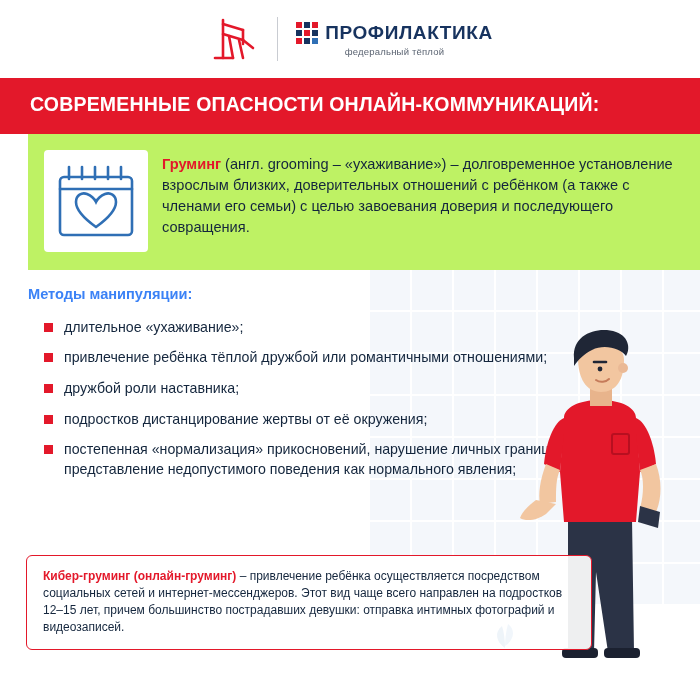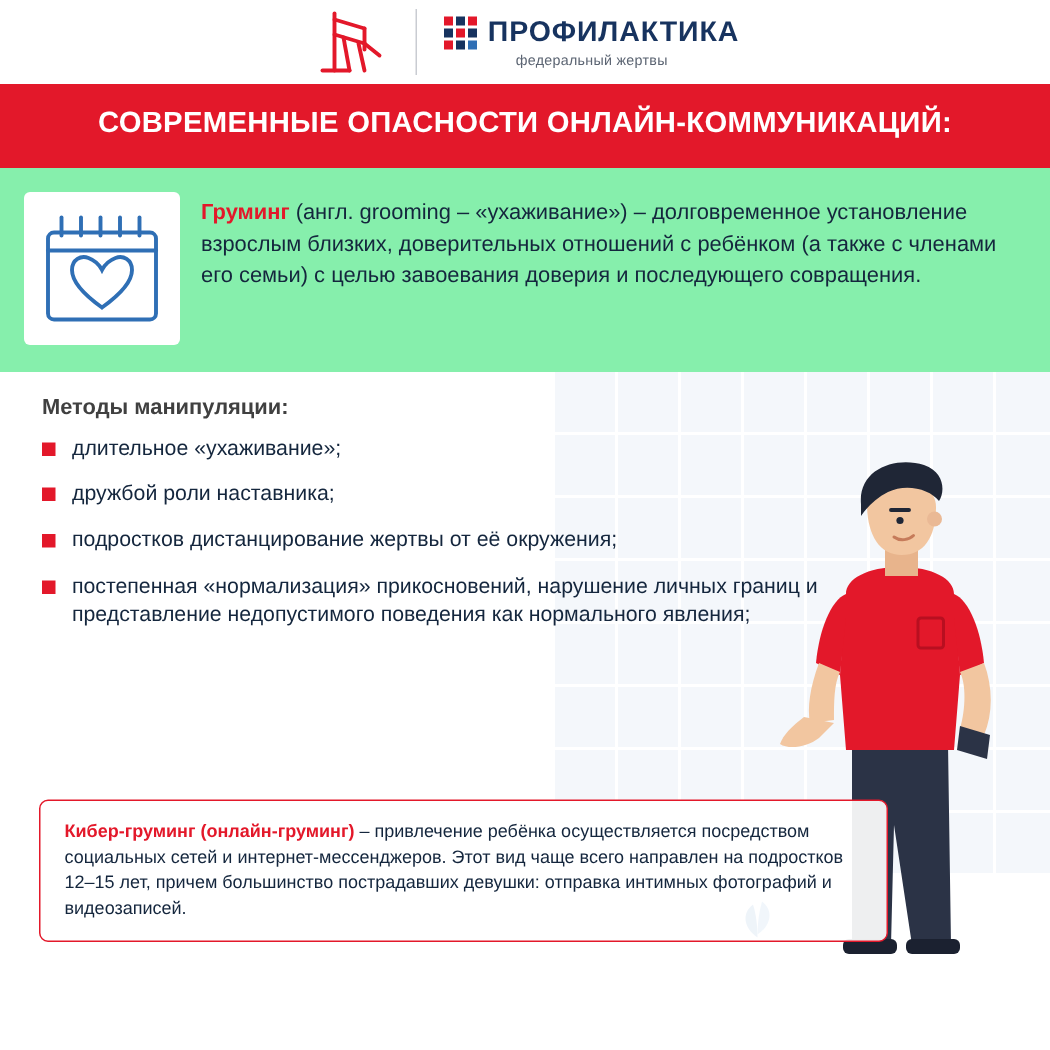--- a/index.html
+++ b/index.html
@@ -8,21 +8,21 @@
     width: 700px;
     height: 700px;
     font-family: "Liberation Sans", sans-serif;
     background: #ffffff;
     overflow: hidden;
     position: relative;
   }
 
   
   .logo-bar {
-    height: 56px;
+    height: 78px;
     display: flex;
     align-items: center;
     justify-content: center;
     gap: 18px;
   }
   .logo-chair {
     width: 52px;
     height: 52px;
     display: flex;
     align-items: center;
@@ -60,36 +60,36 @@
   .logo-sub {
     font-size: 9.5px;
     color: #5b6472;
     letter-spacing: 0.2px;
   }
 
   
   .banner {
     background: #e3182a;
     color: #ffffff;
-    text-align: center;
     padding: 14px 30px 16px;
     font-size: 19.5px;
     font-weight: bold;
     line-height: 1.32;
     letter-spacing: 0.2px;
   }
 
   
   .def-block {
-    background: #86efac;
+    background: #bef264;
     display: flex;
     align-items: flex-start;
     padding: 16px 18px 18px 16px;
     gap: 14px;
     position: relative;
+    margin-left: 28px;
   }
   .def-icon {
     flex: 0 0 auto;
     width: 104px;
     height: 102px;
     background: #ffffff;
     border-radius: 4px;
     display: flex;
     align-items: center;
     justify-content: center;
@@ -124,28 +124,28 @@
     z-index: 0;
     pointer-events: none;
   }
   .bg-grid i { background: #eaf1f8; display: block; }
 
   .methods-title {
     position: relative;
     z-index: 2;
     font-size: 14.6px;
     font-weight: bold;
-    color: #404040;
+    color: #3b82f6;
     margin: 2px 0 10px 2px;
   }
   ul.methods {
     position: relative;
     z-index: 2;
     list-style: none;
-    margin: 0;
+    margin: 16px;
     padding: 0;
     width: 560px;
   }
   ul.methods li {
     position: relative;
     padding-left: 22px;
     margin-bottom: 11px;
     font-size: 14.2px;
     line-height: 1.38;
     color: #14263d;
@@ -223,21 +223,21 @@
           <i style="background:#e3182a"></i>
         <i style="background:#17335f"></i>
           <i style="background:#e3182a"></i>
           <i style="background:#17335f"></i>
         <i style="background:#e3182a"></i>
           <i style="background:#17335f"></i>
           <i style="background:#2f6fb5"></i>
       </div>
       <div class="logo-title">ПРОФИЛАКТИКА</div>
     </div>
-    <div class="logo-sub">федеральный жертвы</div>
+    <div class="logo-sub">федеральный тёплой</div>
   </div>
 </div>
 
 <div class="banner">
   <div>СОВРЕМЕННЫЕ ОПАСНОСТИ ОНЛАЙН-КОММУНИКАЦИЙ:</div>
 </div>
 
 <div class="def-block">
   <div class="def-icon">
     <svg width="82" height="80" viewBox="0 0 82 80">
@@ -324,20 +324,21 @@
       <i></i>
       <i></i>
       <i></i>
       <i></i>
   </div>
 
   <div class="methods-title">Методы манипуляции:</div>
 
   <ul class="methods">
     <li>длительное «ухаживание»;</li>
+    <li>привлечение ребёнка тёплой дружбой или романтичными отношениями;</li>
     <li>дружбой роли наставника;</li>
     <li>подростков дистанцирование жертвы от её окружения;</li>
     <li>постепенная «нормализация» прикосновений, нарушение личных границ и представление недопустимого поведения как нормального явления;</li>
   </ul>
 
   <div class="character">
     <svg width="180" height="340" viewBox="0 0 180 340">
 
       <path d="M56 196 L56 330 L82 330 L84 250 L96 330 L122 330 L120 196 Z" fill="#2b3346"></path>
 

